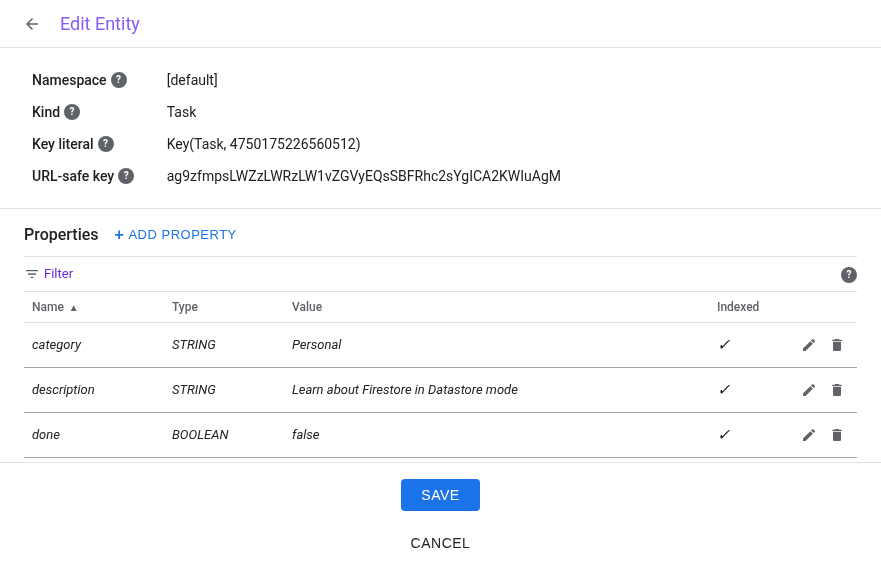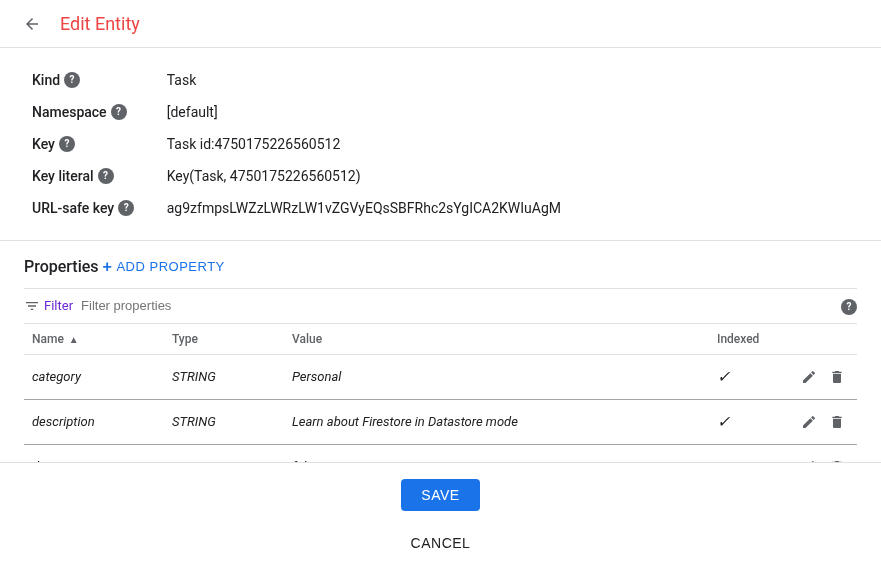--- a/index.html
+++ b/index.html
@@ -29,21 +29,21 @@
       justify-content: center;
       width: 32px;
       height: 32px;
       border-radius: 50%;
       border: none;
       background: transparent;
     }
     .header-title {
       font-size: 18px;
       font-weight: 400;
-      color: #ef4444;
+      color: #8b5cf6;
     }
 
     
     .entity-info {
       padding: 16px 24px;
       border-bottom: 1px solid #e0e0e0;
     }
     .info-table {
       border-collapse: collapse;
       width: 100%;
@@ -84,21 +84,21 @@
       flex-shrink: 0;
     }
 
     
     .properties-section {
       padding: 16px 24px 0;
     }
     .properties-header {
       display: flex;
       align-items: center;
-      gap: 4px;
+      gap: 16px;
       margin-bottom: 12px;
     }
     .properties-title {
       font-size: 16px;
       font-weight: 500;
     }
     .add-property-btn {
       display: flex;
       align-items: center;
       gap: 4px;
@@ -253,46 +253,37 @@
     <svg width="18" height="18" viewBox="0 0 24 24" fill="currentColor">
       <path d="M20 11H7.83l5.59-5.59L12 4l-8 8 8 8 1.41-1.41L7.83 13H20v-2z"></path>
     </svg>
   </button>
   <span class="header-title">Edit Entity</span>
 </div>
 
 <div class="entity-info">
   <table class="info-table">
     <tbody>
-      <tr>
-        <td>
-          <div class="info-label">
-            <span>Kind</span>
-            <span class="help-icon">?</span>
-          </div>
-        </td>
-        <td>Task</td>
-      </tr>
       <tr>
         <td>
           <div class="info-label">
             <span>Namespace</span>
             <span class="help-icon">?</span>
           </div>
         </td>
         <td>[default]</td>
       </tr>
       <tr>
         <td>
           <div class="info-label">
-            <span>Key</span>
+            <span>Kind</span>
             <span class="help-icon">?</span>
           </div>
         </td>
-        <td>Task id:4750175226560512</td>
+        <td>Task</td>
       </tr>
       <tr>
         <td>
           <div class="info-label">
             <span>Key literal</span>
             <span class="help-icon">?</span>
           </div>
         </td>
         <td>Key(Task, 4750175226560512)</td>
       </tr>
@@ -318,21 +309,20 @@
     </button>
   </div>
 
   <div class="filter-bar">
     <div class="filter-icon-wrap">
       <svg width="16" height="16" viewBox="0 0 24 24" fill="#5f6368">
         <path d="M10 18h4v-2h-4v2zM3 6v2h18V6H3zm3 7h12v-2H6v2z"></path>
       </svg>
       <span>Filter</span>
     </div>
-    <input class="filter-input" type="text" placeholder="Filter properties" style="">
     <span class="filter-help">
       <span class="help-icon">?</span>
     </span>
   </div>
 
   <table class="props-table">
     <thead>
       <tr>
         <th class="name-col">
           <span>Name</span>

